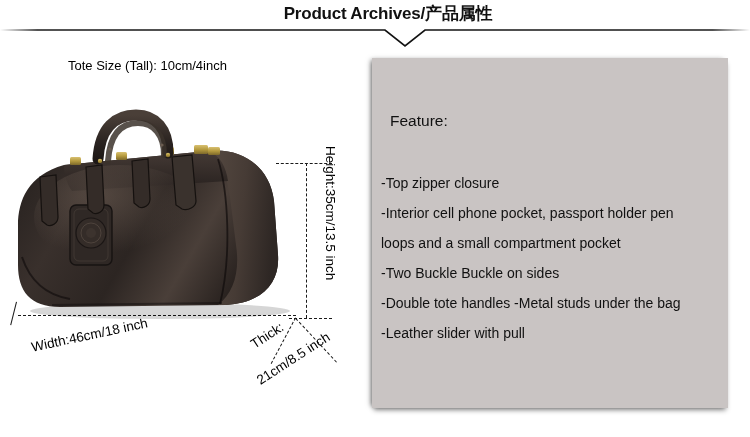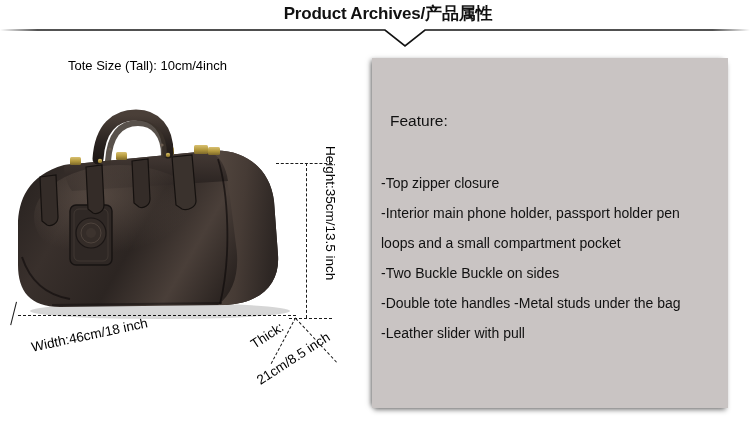--- a/index.html
+++ b/index.html
@@ -278,21 +278,21 @@
         <circle cx="98" cy="44" r="1.6" fill="#6a5c50"></circle>
         <circle cx="150" cy="40" r="1.6" fill="#6a5c50"></circle>
       </g>
     </svg>
   </div>
 
   <div class="feature-panel">
     <div class="feature-heading">Feature:</div>
     <div class="feature-list">
       <div class="feature-line">-Top zipper closure</div>
-      <div class="feature-line">-Interior main phone holder, passport holder pen</div>
+      <div class="feature-line">-Interior cell phone pocket, passport holder pen</div>
       <div class="feature-line">loops and a small compartment pocket</div>
       <div class="feature-line">-Two Buckle Buckle on sides</div>
       <div class="feature-line">-Double tote handles -Metal studs under the bag</div>
       <div class="feature-line">-Leather slider with pull</div>
     </div>
   </div>
 
 </div>
 
 </body></html>

